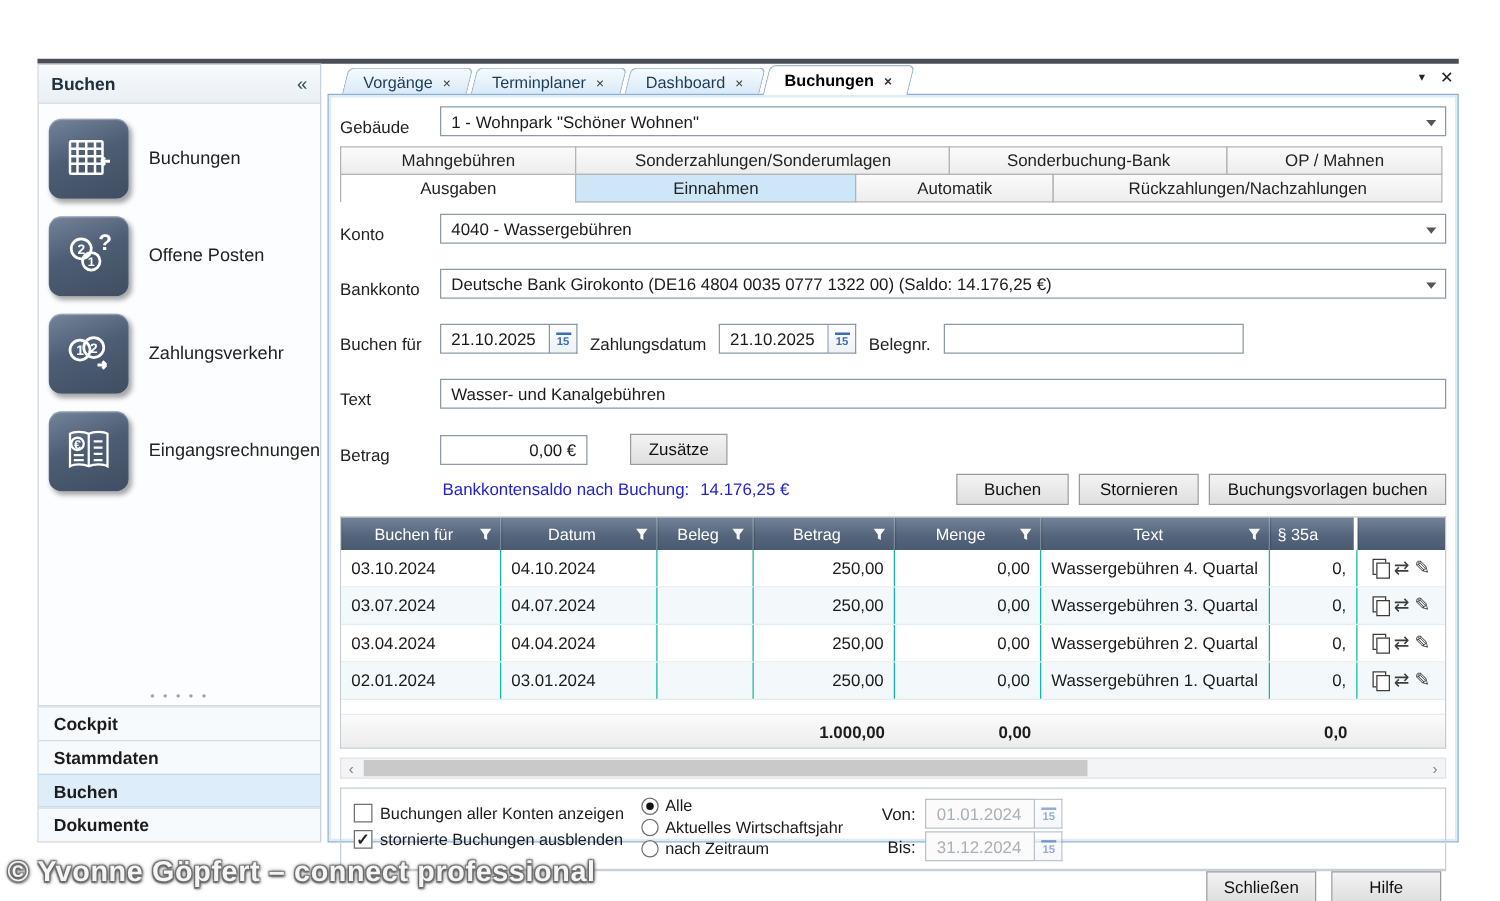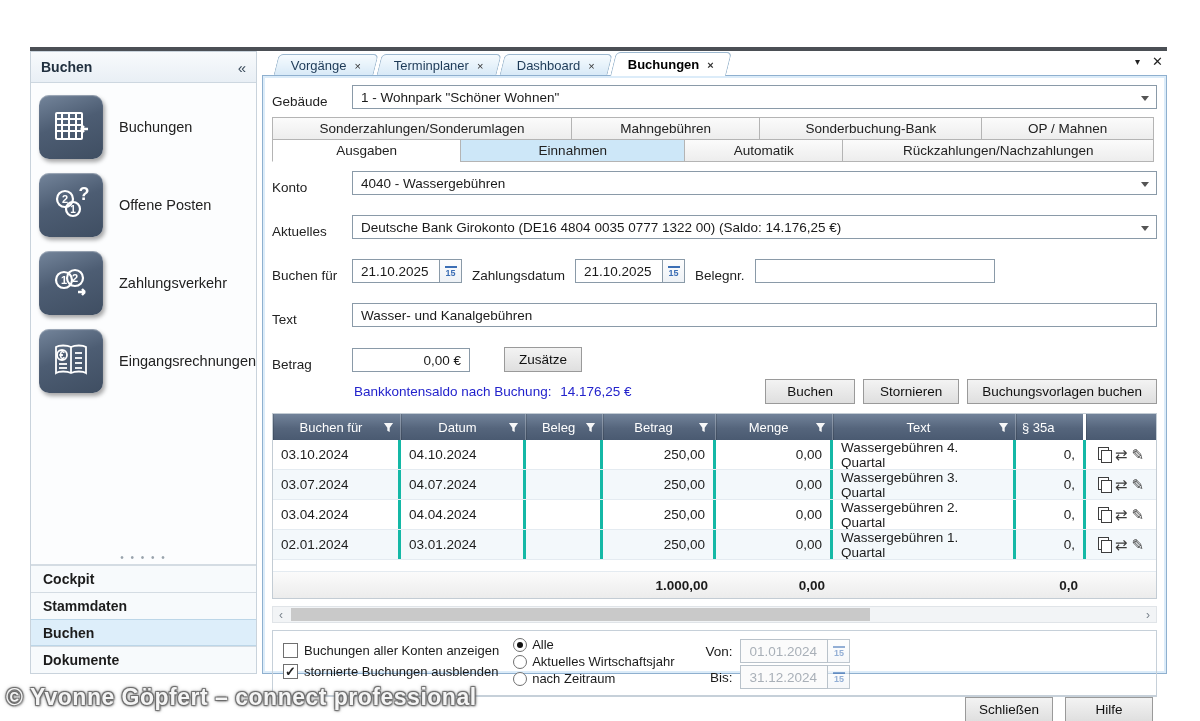--- a/index.html
+++ b/index.html
@@ -81,21 +81,21 @@
   .grid { margin-top:9px; border:1px solid #c3ccd4; border-bottom:none; }
   .g-head { display:flex; height:26px; background:linear-gradient(#72839a,#55657c 55%,#4a5a71);
     color:#fff; font-size:13px; }
   .g-hc { display:flex; align-items:center; justify-content:space-between; padding:0 6px;
     border-right:1px solid rgba(255,255,255,.25); box-shadow:inset 1px 0 0 rgba(0,0,0,.15); cursor:pointer; }
   .g-hc .t { flex:1; text-align:center; }
   .g-hc.last { border-right:3px solid #fff; }
   .funnel { width:11px; height:11px; flex:0 0 11px; opacity:.95; }
   .g-row { display:flex; height:30px; border-bottom:1px solid #e4ebf1; background:#fff; }
   .g-row.alt { background:#f3f8fb; }
-  .g-c { display:flex; align-items:center; padding:0 8px; font-size:13.5px; color:#1c1c1c; border-right:3px solid #14b8a6; overflow:hidden; }
+  .g-c { display:flex; align-items:center; padding:0 8px; font-size:13.5px; color:#1c1c1c; border-right:1px solid #14b8a6; overflow:hidden; }
   .g-c.r { justify-content:flex-end; }
   .g-c.icons { gap:4px; justify-content:center; color:#3d3d3d; padding:0 2px; }
   .ic-copy { position:relative; width:13px; height:15px; flex:0 0 13px; }
   .ic-copy::before { content:""; position:absolute; left:0; top:0; width:9px; height:11px; border:1.4px solid #3d3d3d; background:#fff; }
   .ic-copy::after { content:""; position:absolute; left:3px; top:3px; width:9px; height:11px; border:1.4px solid #3d3d3d; background:#fff; }
   .ic-g { font-size:15px; line-height:15px; cursor:pointer; }
   .g-filler { height:12px; background:#fff; border-bottom:1px solid #e4ebf1; }
   .g-total { display:flex; height:27px; background:linear-gradient(#fbfbfb,#ececec); border-bottom:1px solid #c3ccd4;
     font-weight:bold; font-size:13.5px; }
 
@@ -236,43 +236,43 @@
       <div class="row">
         <span class="flabel">Gebäude</span>
         <div class="combo">
           <span>1 - Wohnpark "Schöner Wohnen"</span>
           <span class="caret"></span>
         </div>
       </div>
 
       <div class="cat-tabs">
         <div class="cat-row">
+          <div class="cat" style="width:21.4%">Mahngebühren</div>
           <div class="cat" style="width:33.9%">Sonderzahlungen/Sonderumlagen</div>
-          <div class="cat" style="width:21.4%">Mahngebühren</div>
           <div class="cat" style="width:25.2%">Sonderbuchung-Bank</div>
           <div class="cat" style="width:19.5%">OP / Mahnen</div>
         </div>
         <div class="cat-row" style="margin-top:-1px">
           <div class="cat active" style="width:21.4%">Ausgaben</div>
           <div class="cat hl" style="width:25.4%">Einnahmen</div>
           <div class="cat" style="width:18.0%">Automatik</div>
           <div class="cat" style="width:35.2%">Rückzahlungen/Nachzahlungen</div>
         </div>
       </div>
 
       <div class="frm">
         <div class="row">
           <span class="flabel">Konto</span>
           <div class="combo">
             <span>4040 - Wassergebühren</span>
             <span class="caret"></span>
           </div>
         </div>
         <div class="row">
-          <span class="flabel">Aktuelles</span>
+          <span class="flabel">Bankkonto</span>
           <div class="combo">
             <span>Deutsche Bank Girokonto (DE16 4804 0035 0777 1322 00) (Saldo: 14.176,25 €)</span>
             <span class="caret"></span>
           </div>
         </div>
         <div class="row">
           <span class="flabel">Buchen für</span>
           <div class="inp dateinp">21.10.2025</div>
           <div class="calbtn">
               <span class="dots"></span>

